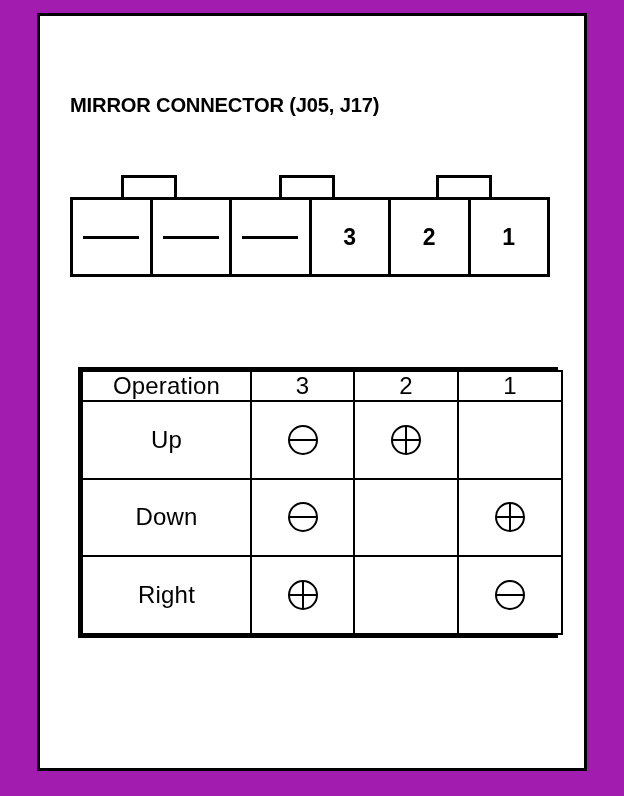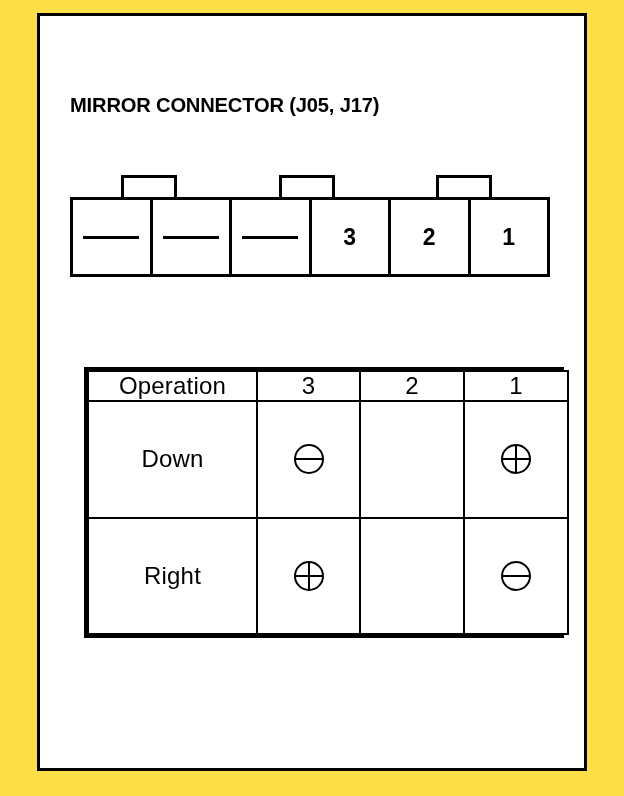--- a/index.html
+++ b/index.html
@@ -10,21 +10,21 @@
   }
   body {
     font-family: "Liberation Sans", sans-serif;
     -webkit-font-smoothing: none;
   }
 
   #page {
     position: relative;
     width: 624px;
     height: 796px;
-    background: #fde047;
+    background: #a21caf;
     overflow: hidden;
   }
 
   
   #page-frame {
     position: absolute;
     left: 37px;
     top: 13px;
     width: 550px;
     height: 758px;
@@ -103,21 +103,21 @@
   .connector-cell.blank-pin .pin-dash {
     display: block;
     width: 56px;
     height: 3px;
     background: #000000;
   }
 
   
   #operation-table {
     position: absolute;
-    left: 84px;
+    left: 78px;
     top: 367px;
     width: 480px;
     height: 271px;
     border: 3px solid #000000;
     box-sizing: border-box;
     border-collapse: collapse;
     background: #ffffff;
   }
   #operation-table table {
     width: 100%;
@@ -238,20 +238,26 @@
       <thead>
         <tr>
           <th class="op-label">Operation</th>
           <th class="pin-head">3</th>
           <th class="pin-head">2</th>
           <th class="pin-head">1</th>
         </tr>
       </thead>
       <tbody id="table-body">
           <tr>
+            <td class="op-label">Up</td>
+            <td><span class="polarity minus"><span class="ring"></span><span class="bar-h"></span></span></td>
+            <td><span class="polarity plus"><span class="ring"></span><span class="bar-h"></span><span class="bar-v"></span></span></td>
+            <td></td>
+          </tr>
+          <tr>
             <td class="op-label">Down</td>
             <td><span class="polarity minus"><span class="ring"></span><span class="bar-h"></span></span></td>
             <td></td>
             <td><span class="polarity plus"><span class="ring"></span><span class="bar-h"></span><span class="bar-v"></span></span></td>
           </tr>
           <tr>
             <td class="op-label">Right</td>
             <td><span class="polarity plus"><span class="ring"></span><span class="bar-h"></span><span class="bar-v"></span></span></td>
             <td></td>
             <td><span class="polarity minus"><span class="ring"></span><span class="bar-h"></span></span></td>

